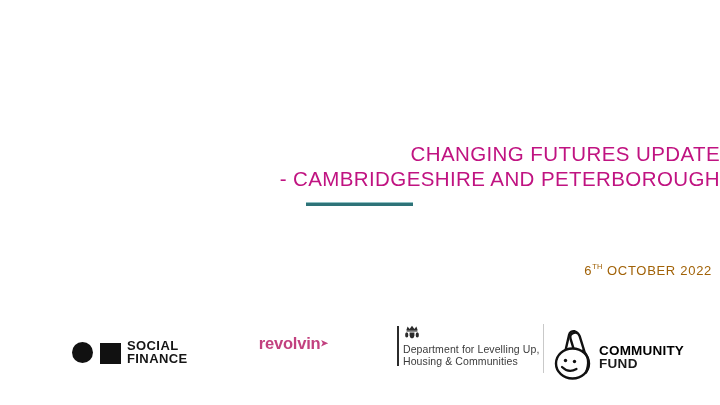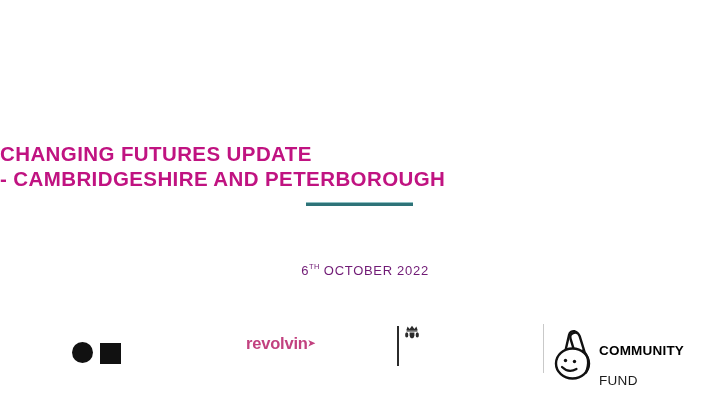--- a/index.html
+++ b/index.html
@@ -1,89 +1,97 @@
 <!DOCTYPE html>
 <html><head>
 <meta charset="utf-8">
 <style>
   html,body{margin:0;padding:0;background:#ffffff;}
   .slide{
     position:relative;width:720px;height:405px;background:#ffffff;overflow:hidden;
     font-family:"Liberation Sans",sans-serif;
   }
   
-  .title-block{position:absolute;top:141px;left:0;width:720px;text-align:left;
-    color:#C01381;font-weight:700;font-size:20.5px;line-height:25px;letter-spacing:0.4px;}
+  .title-block{position:absolute;top:141px;left:0;width:720px;text-align:right;
+    color:#C01381;font-weight:400;font-size:20.5px;line-height:25px;letter-spacing:0.4px;}
   
   .title-divider{position:absolute;left:306px;top:202px;width:107px;height:2.5px;
     background:#2E7378;border-top:1px solid #8FC0C3;}
   
-  .date-line{position:absolute;top:262px;left:0;width:712px;text-align:center;
-    color:#701a75;font-size:13px;font-weight:500;letter-spacing:0.7px;margin-left:9px;}
+  .date-line{position:absolute;top:262px;left:0;width:712px;text-align:right;
+    color:#a16207;font-size:13px;font-weight:500;letter-spacing:0.7px;}
   .date-line sup{font-size:7.5px;letter-spacing:0.2px;vertical-align:6px;}
   
   .logo{position:absolute;}
   
   .sf{left:72px;top:337px;width:130px;height:32px;}
   .sf-circle{position:absolute;left:0;top:5px;width:21px;height:21px;background:#111;border-radius:50%;}
   .sf-square{position:absolute;left:28px;top:6px;width:21px;height:21px;background:#111;}
   .sf-text{position:absolute;left:55px;top:3px;color:#151515;font-weight:800;
     font-size:13px;line-height:12.5px;letter-spacing:0.4px;}
   
-  .rd{left:246px;top:335px;width:82px;height:38px;text-align:left;
+  .rd{left:246px;top:335px;width:82px;height:38px;text-align:right;
     color:#C2417F;font-weight:700;font-size:16.5px;line-height:16.5px;letter-spacing:-0.2px;}
   .rd .g-arrow{font-size:9px;letter-spacing:0;vertical-align:3px;}
   
   .dluhc{left:397px;top:324px;width:145px;height:46px;}
   .dluhc-bar{position:absolute;left:0;top:2px;width:2px;height:40px;background:#2b2b2b;}
   .dluhc-crest{position:absolute;left:7px;top:0;width:16px;height:17px;}
   .dluhc-text{position:absolute;left:6px;top:19px;color:#3b3b3b;font-size:10.5px;line-height:12px;letter-spacing:0.1px;white-space:nowrap;}
   
   .logo-sep{position:absolute;left:543px;top:324px;width:1px;height:49px;background:#c9c9c9;}
   
   .cf{left:552px;top:329px;width:135px;height:54px;}
   .cf-hand{position:absolute;left:0;top:0;width:46px;height:53px;}
   .cf-text{position:absolute;left:47px;top:15px;font-size:13.5px;line-height:13px;white-space:nowrap;}
   .cf-text .cf-l1{color:#000000;font-weight:800;letter-spacing:0.2px;}
-  .cf-text .cf-l2{color:#1a1a1a;font-weight:400;letter-spacing:0.3px;margin-top:17px;}
+  .cf-text .cf-l2{color:#1a1a1a;font-weight:700;letter-spacing:0.3px;}
 </style>
 </head>
 <body>
 
 <div class="slide">
 
   <div class="title-block">
     <div>CHANGING FUTURES UPDATE</div>
     <div>- CAMBRIDGESHIRE AND PETERBOROUGH</div>
   </div>
 
   <div class="title-divider"></div>
 
   <div class="date-line"><span>6</span><sup>TH</sup><span> OCTOBER 2022</span></div>
 
   <div class="logo sf">
     <div class="sf-circle"></div>
     <div class="sf-square"></div>
+    <div class="sf-text">
+      <div>SOCIAL</div>
+      <div>FINANCE</div>
+    </div>
   </div>
 
   <div class="logo rd">
     <div><span>revolvin</span><span class="g-arrow">➤</span></div>
   </div>
 
   <div class="logo dluhc">
     <div class="dluhc-bar"></div>
     <svg class="dluhc-crest" viewBox="0 0 20 20" xmlns="http://www.w3.org/2000/svg">
       <g fill="#2b2b2b">
         <path d="M3,7 L4.5,2.5 L7,5.5 L10,1.5 L13,5.5 L15.5,2.5 L17,7 Z"></path>
         <rect x="3.2" y="7.2" width="13.6" height="1.6"></rect>
         <path d="M7,10 h6 v3.6 q0,3 -3,3.8 q-3,-0.8 -3,-3.8 Z"></path>
         <ellipse cx="3.4" cy="13" rx="2" ry="3.4"></ellipse>
         <ellipse cx="16.6" cy="13" rx="2" ry="3.4"></ellipse>
       </g>
     </svg>
+    <div class="dluhc-text">
+      <div>Department for Levelling Up,</div>
+      <div>Housing &amp; Communities</div>
+    </div>
   </div>
 
   <div class="logo-sep"></div>
 
   <div class="logo cf">
     <svg class="cf-hand" viewBox="0 0 46 52" xmlns="http://www.w3.org/2000/svg">
       <g stroke="#111" stroke-width="2.4" fill="#fff" stroke-linejoin="round" stroke-linecap="round">
         <rect x="15" y="1.5" width="9.5" height="27" rx="4.7" transform="rotate(13 20 15)"></rect>
         <rect x="20.5" y="3" width="9.5" height="25" rx="4.7" transform="rotate(-17 25 15)"></rect>
         <ellipse cx="20.5" cy="34" rx="16.5" ry="15"></ellipse>

